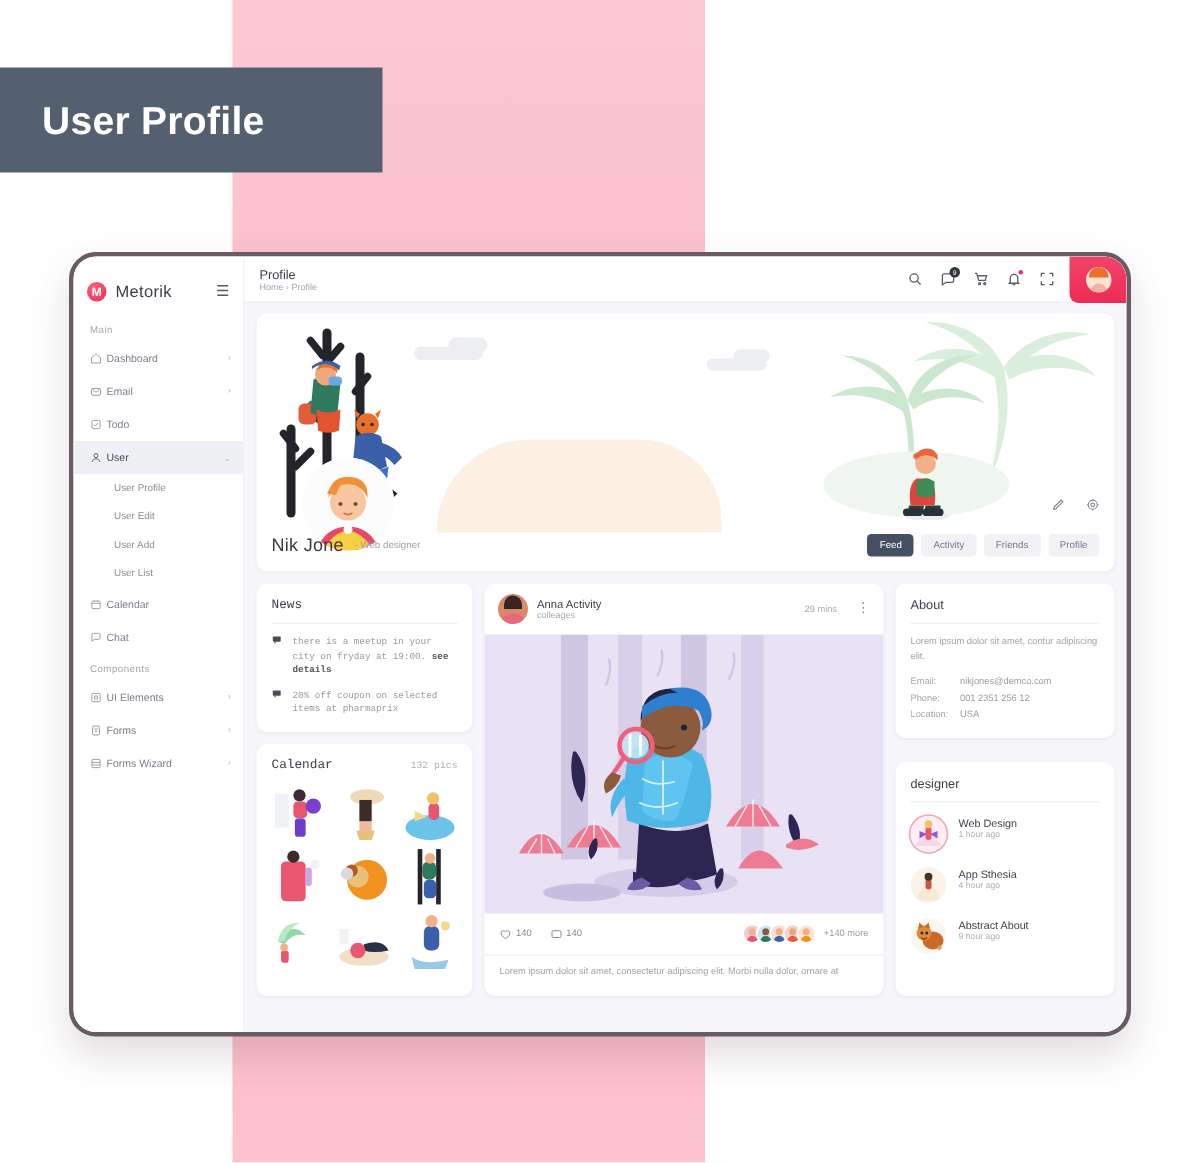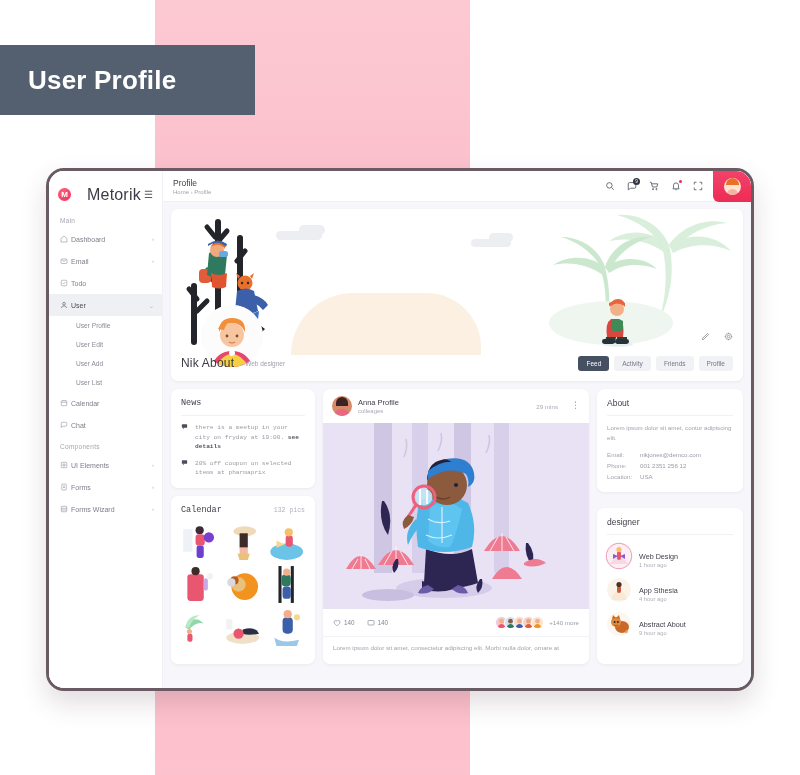--- a/index.html
+++ b/index.html
@@ -55,21 +55,21 @@
     color: #8d8d98;
     border-right: 1px solid #f1f1f5;
   }
   .brand { display: flex; align-items: center; height: 31px; padding-left: 9px; }
   .logo-dot {
     width: 13px; height: 13px; border-radius: 50%;
     background: radial-gradient(circle at 35% 30%, #ff5f7e, #ef2d56);
     display: flex; align-items: center; justify-content: center;
     color: #fff; font-size: 8px; font-weight: bold;
   }
-  .brand-name { font-size: 16px; color: #3c3c48; margin-left: 16px; letter-spacing: .2px; }
+  .brand-name { font-size: 11px; color: #3c3c48; margin-left: 6px; letter-spacing: .2px; }
   .ham { margin-left: auto; margin-right: 9px; color: #585866; font-size: 10px; line-height: 1; }
 
   .nav-cap { padding: 7px 0 4px 11px; font-size: 6.5px; color: #a6a6b2; letter-spacing: .3px; }
   .nav-item {
     display: flex; align-items: center;
     height: 22px; padding-left: 11px; padding-right: 8px;
     color: #7e7e8c; font-size: 7px;
   }
   .nav-item .ni { width: 11px; flex: 0 0 11px; display: flex; align-items: center; color: #9b9ba8; }
   .nav-item .nl { flex: 1; }
@@ -205,21 +205,21 @@
   .post-text { font-size: 6.2px; color: #a2a2ae; line-height: 1.5; padding: 6px 10px 8px 10px; border-top: 1px solid #f2f2f6; margin-top: 3px; }
 
   
   .about-tx { font-size: 6.2px; color: #a3a3af; line-height: 1.6; padding: 0 10px; }
   .about-rows { padding: 7px 10px 10px 10px; }
   .ar { display: flex; font-size: 6.2px; color: #a3a3af; line-height: 1.75; }
   .ar .k { width: 33px; flex: 0 0 33px; }
   .ar .v { color: #9a9aa6; }
 
   
-  .story { display: flex; align-items: flex-end; gap: 8px; padding: 5px 10px; }
+  .story { display: flex; align-items: flex-start; gap: 8px; padding: 5px 10px; }
   .st-av { width: 24px; height: 24px; border-radius: 50%; overflow: hidden; position: relative; }
   .st-ring { box-shadow: 0 0 0 1.2px #f0a8c0; }
   .st-name { font-size: 7.2px; color: #3f3f4b; }
   .st-time { font-size: 5.8px; color: #aeaeba; margin-top: 1px; }
 
   svg { display: block; }
 </style>
 </head>
 <body>
 
@@ -501,21 +501,21 @@
             <span>
               <svg width="9" height="9" viewBox="0 0 16 16" fill="none" stroke="currentColor" stroke-width="1.2">
                   <circle cx="8" cy="8" r="2.2"></circle>
                   <circle cx="8" cy="8" r="5.4"></circle>
                   <path d="M8 1.2v1.6M8 13.2v1.6M1.2 8h1.6M13.2 8h1.6"></path>
                 </svg>
             </span>
           </div>
 
           <div class="banner-bottom">
-            <div id="profile-name">Nik About</div>
+            <div id="profile-name">Nik Jone</div>
             <div id="profile-role">- Web designer</div>
             <div class="tabs">
               <div class="tab active">Feed</div>
               <div class="tab">Activity</div>
               <div class="tab">Friends</div>
               <div class="tab">Profile</div>
             </div>
           </div>
         </div>
 
@@ -640,21 +640,21 @@
                 </div>
               </div>
             </div>
           </div>
 
           <div class="col-mid">
             <div class="card" style="height:100%;">
               <div class="post-head">
                 <div class="post-av"></div>
                 <div>
-                  <div class="post-name">Anna Profile</div>
+                  <div class="post-name">Anna Activity</div>
                   <div class="post-sub">colleages</div>
                 </div>
                 <div class="post-time">29 mins</div>
                 <div class="post-dots">⋮</div>
               </div>
 
               <div id="post-image">
                 <svg width="100%" height="100%" viewBox="0 0 280 186" preserveAspectRatio="xMidYMid slice">
                   <rect width="280" height="186" fill="#e9e2f5"></rect>
                   <rect x="58" y="0" width="18" height="150" fill="#cfc6e4"></rect>

